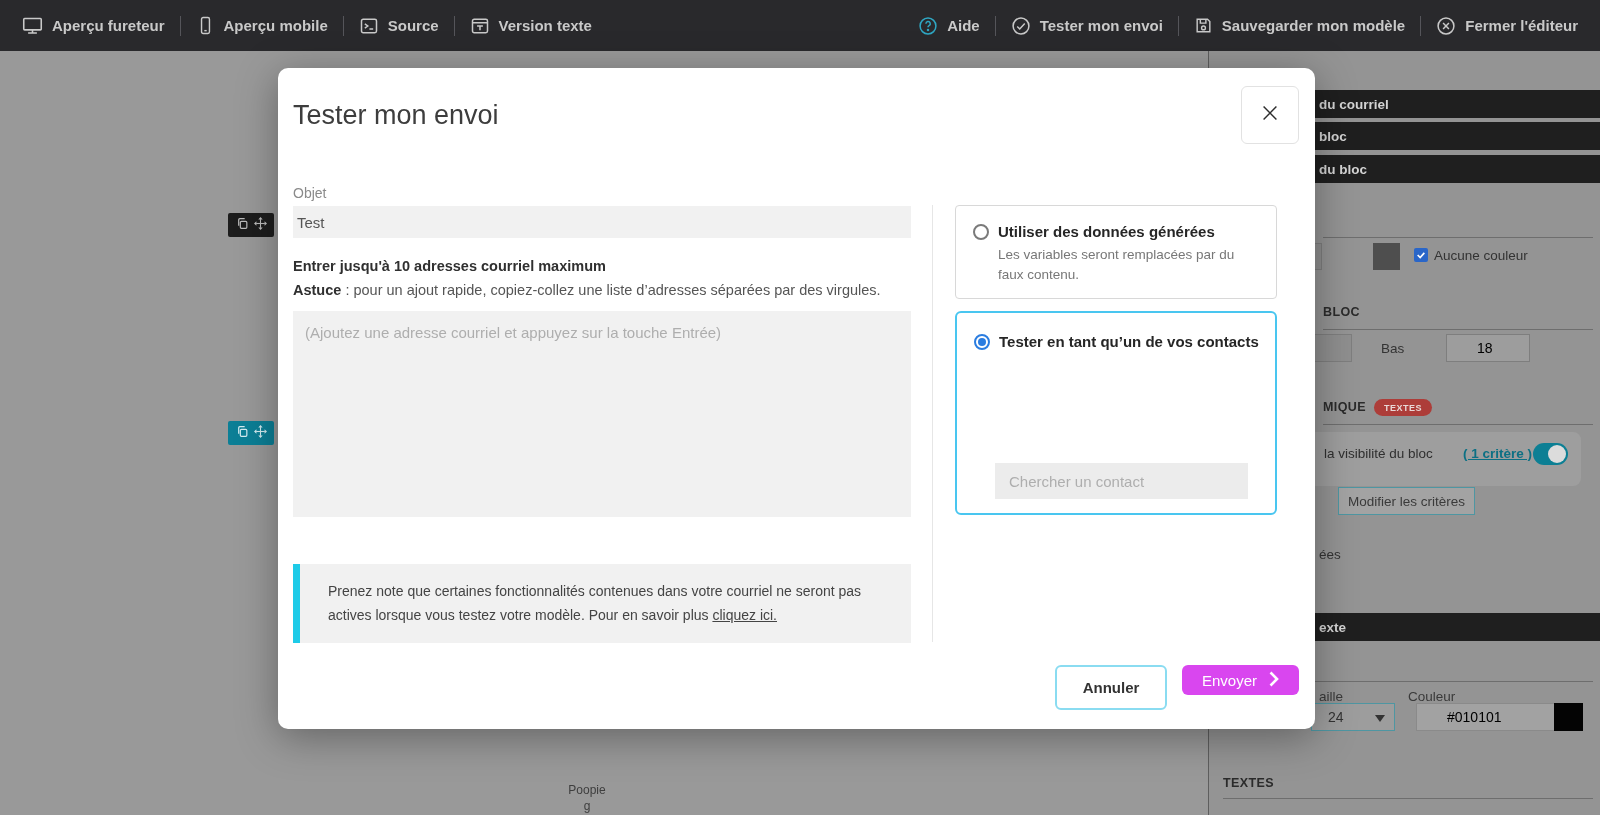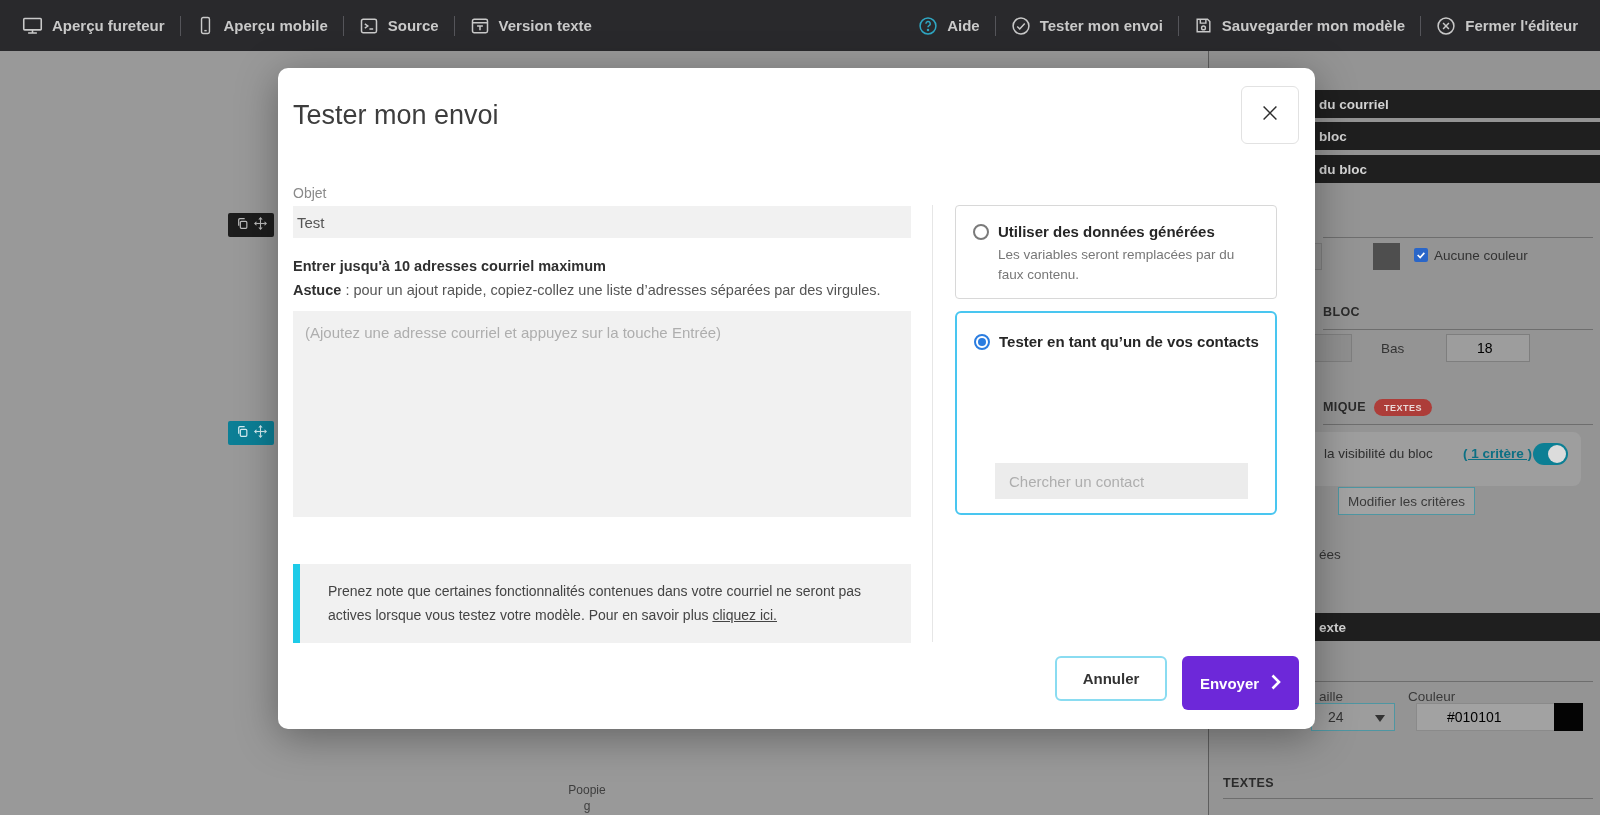--- a/index.html
+++ b/index.html
@@ -62,21 +62,21 @@
   .radio.off { border:2px solid #7a7a7a; }
   .radio.on { border:2px solid #2b7de0; }
   .radio.on::after { content:""; position:absolute; left:2px; top:2px; width:8px; height:8px; border-radius:50%; background:#2b7de0; }
   .opt-title { position:absolute; left:42px; font-size:15px; font-weight:700; color:#262626; }
   .opt-desc { position:absolute; left:42px; width:264px; font-size:13.5px; color:#777; line-height:19.5px; }
   .opt-desc b { color:#333; }
   .m-search { position:absolute; left:38px; top:150px; width:253px; height:36px; background:#ececec; border:none; outline:none; font-size:15px; color:#000000; padding-left:14px; font-family:"Liberation Sans", sans-serif; }
 
   .m-actions { position:absolute; right:16px; bottom:19px; display:flex; gap:15px; }
   .btn-cancel { width:112px; height:45px; background:#fff; border:2px solid #8adcf1; border-radius:6px; font-size:15px; font-weight:700; color:#333; display:flex; align-items:center; justify-content:center; cursor:pointer; font-family:"Liberation Sans", sans-serif; }
-  .btn-send { width:117px; height:54px; background:#6d28d9; border:none; border-radius:6px; font-size:15px; font-weight:700; color:#fff; display:flex; align-items:center; justify-content:center; gap:12px; cursor:pointer; font-family:"Liberation Sans", sans-serif; }
+  .btn-send { width:117px; height:30px; background:#d946ef; border:none; border-radius:6px; font-size:15px; font-weight:400; color:#fff; display:flex; align-items:center; justify-content:center; gap:12px; cursor:pointer; font-family:"Liberation Sans", sans-serif; }
 </style>
 </head>
 <body>
 
 <div class="canvas">
   <div class="onlinecheck">
     <span class="cb-empty"></span>
     <span>Afficher le lien de la version en ligne</span>
   </div>
 

